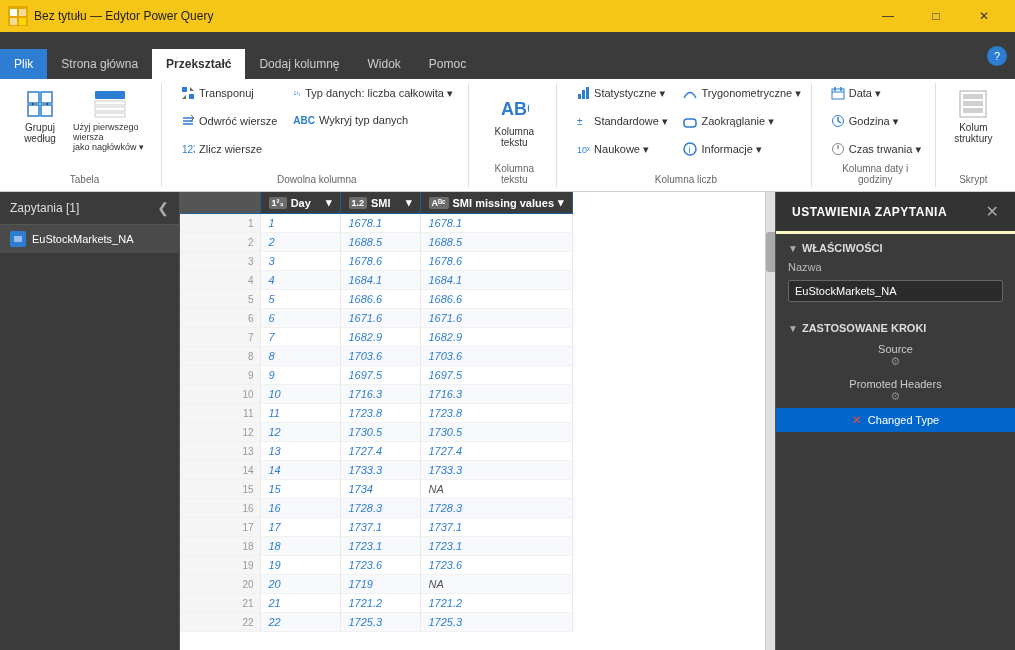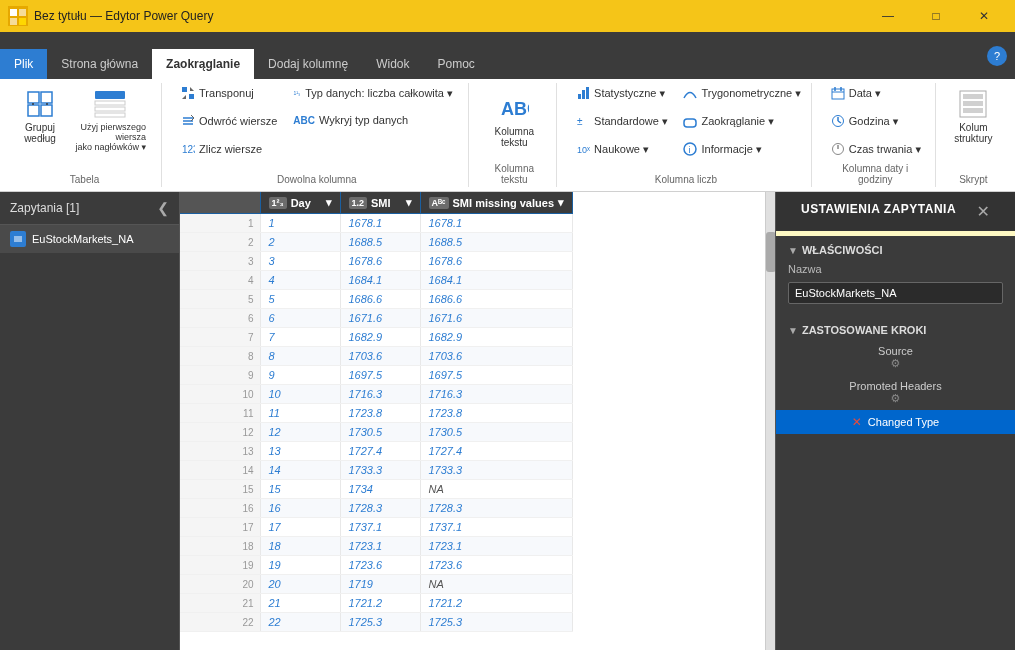--- a/index.html
+++ b/index.html
@@ -61,21 +61,21 @@
     table thead th { padding: 4px 8px; border-right: 1px solid #1a5fa0; border-bottom: 1px solid #1a5fa0; white-space: nowrap; text-align: left; min-width: 80px; position: sticky; top: 0; z-index: 5; }
     table tbody tr:nth-child(even) { background: #f7f9fc; }
     table tbody tr:nth-child(odd) { background: #ffffff; }
     table tbody td { padding: 3px 8px; border-right: 1px solid #e8e8e8; border-bottom: 1px solid #f0f0f0; color: #555; font-style: italic; }
     table tbody td.row-num { color: #999; font-style: normal; text-align: right; background: #f5f5f5; font-size: 10px; padding: 3px 6px; }
     table tbody td.val-num { color: #2d7dd2; }
     table tbody td.val-na { color: #555; }
 
     
     .right-panel { width: 240px; background: #3b3b3b; color: #ccc; border-left: 1px solid #555; display: flex; flex-direction: column; }
-    .right-panel-header { display: flex; justify-content: space-between; align-items: flex-start; padding: 10px 25px; background: #333; border-bottom: 5px solid #fef9c3; }
+    .right-panel-header { display: flex; justify-content: space-between; align-items: center; padding: 10px 16px; background: #333; border-bottom: 3px solid #fef9c3; }
     .right-panel-title { font-size: 12px; font-weight: 600; color: #fff; letter-spacing: 0.5px; }
     .close-panel-btn { background: none; border: none; color: #aaa; cursor: pointer; font-size: 16px; }
     .section-header { display: flex; align-items: center; gap: 4px; padding: 8px 12px 4px; font-size: 11px; font-weight: 600; color: #ddd; }
     .section-header .arrow { color: #aaa; font-size: 10px; }
     .prop-row { padding: 3px 12px; font-size: 11px; color: #bbb; }
     .prop-input { width: 100%; background: #2b2b2b; border: 1px solid #666; color: #fff; padding: 4px 6px; font-size: 11px; border-radius: 2px; margin: 2px 0; outline: none; }
     .prop-link { color: #5b9bd5; text-decoration: none; cursor: pointer; padding: 2px 12px; display: block; font-size: 11px; }
     .steps-list { display: flex; flex-direction: column; gap: 0; }
     .step-item { display: flex; align-items: center; justify-content: space-between; padding: 5px 12px; font-size: 11px; color: #ccc; cursor: pointer; flex-direction: column; }
     .step-item.active { background: #0066cc; color: white; }
@@ -109,21 +109,21 @@
   <div class="title-bar-controls">
     <button class="title-btn">—</button>
     <button class="title-btn">□</button>
     <button class="title-btn close">✕</button>
   </div>
 </div>
 
 <div class="ribbon-tabs">
   <button class="ribbon-tab file">Plik</button>
   <button class="ribbon-tab">Strona główna</button>
-  <button class="ribbon-tab active">Zaokrąglanie</button>
+  <button class="ribbon-tab active">Przekształć</button>
   <button class="ribbon-tab">Dodaj kolumnę</button>
   <button class="ribbon-tab">Widok</button>
   <button class="ribbon-tab">Pomoc</button>
   <div style="flex:1; display:flex; align-items:center; justify-content:flex-end; padding-right:8px;">
     <button class="help-btn">?</button>
   </div>
 </div>
 
 <div class="ribbon-content">
 
@@ -144,21 +144,21 @@
       </div>
       <div class="ribbon-btn-large" style="max-width:90px;">
         <div class="icon">
           <svg width="32" height="28" viewBox="0 0 32 28">
             <rect x="1" y="1" width="30" height="8" fill="#2d7dd2" rx="1"></rect>
             <rect x="1" y="11" width="30" height="4" fill="none" stroke="#ccc" stroke-width="1"></rect>
             <rect x="1" y="17" width="30" height="4" fill="none" stroke="#ccc" stroke-width="1"></rect>
             <rect x="1" y="23" width="30" height="4" fill="none" stroke="#ccc" stroke-width="1"></rect>
           </svg>
         </div>
-        <div class="label" style="font-size:9px; text-align:right;">Użyj pierwszego wiersza<br>jako nagłówków ▾</div>
+        <div class="label" style="font-size:9px; text-align:left;">Użyj pierwszego wiersza<br>jako nagłówków ▾</div>
       </div>
     </div>
     <div class="ribbon-group-label">Tabela</div>
   </div>
 
   <div class="ribbon-group" style="min-width:200px;">
     <div class="ribbon-buttons">
       <div class="ribbon-col">
         <div class="ribbon-btn-small">
           <svg width="14" height="14" viewBox="0 0 14 14">

